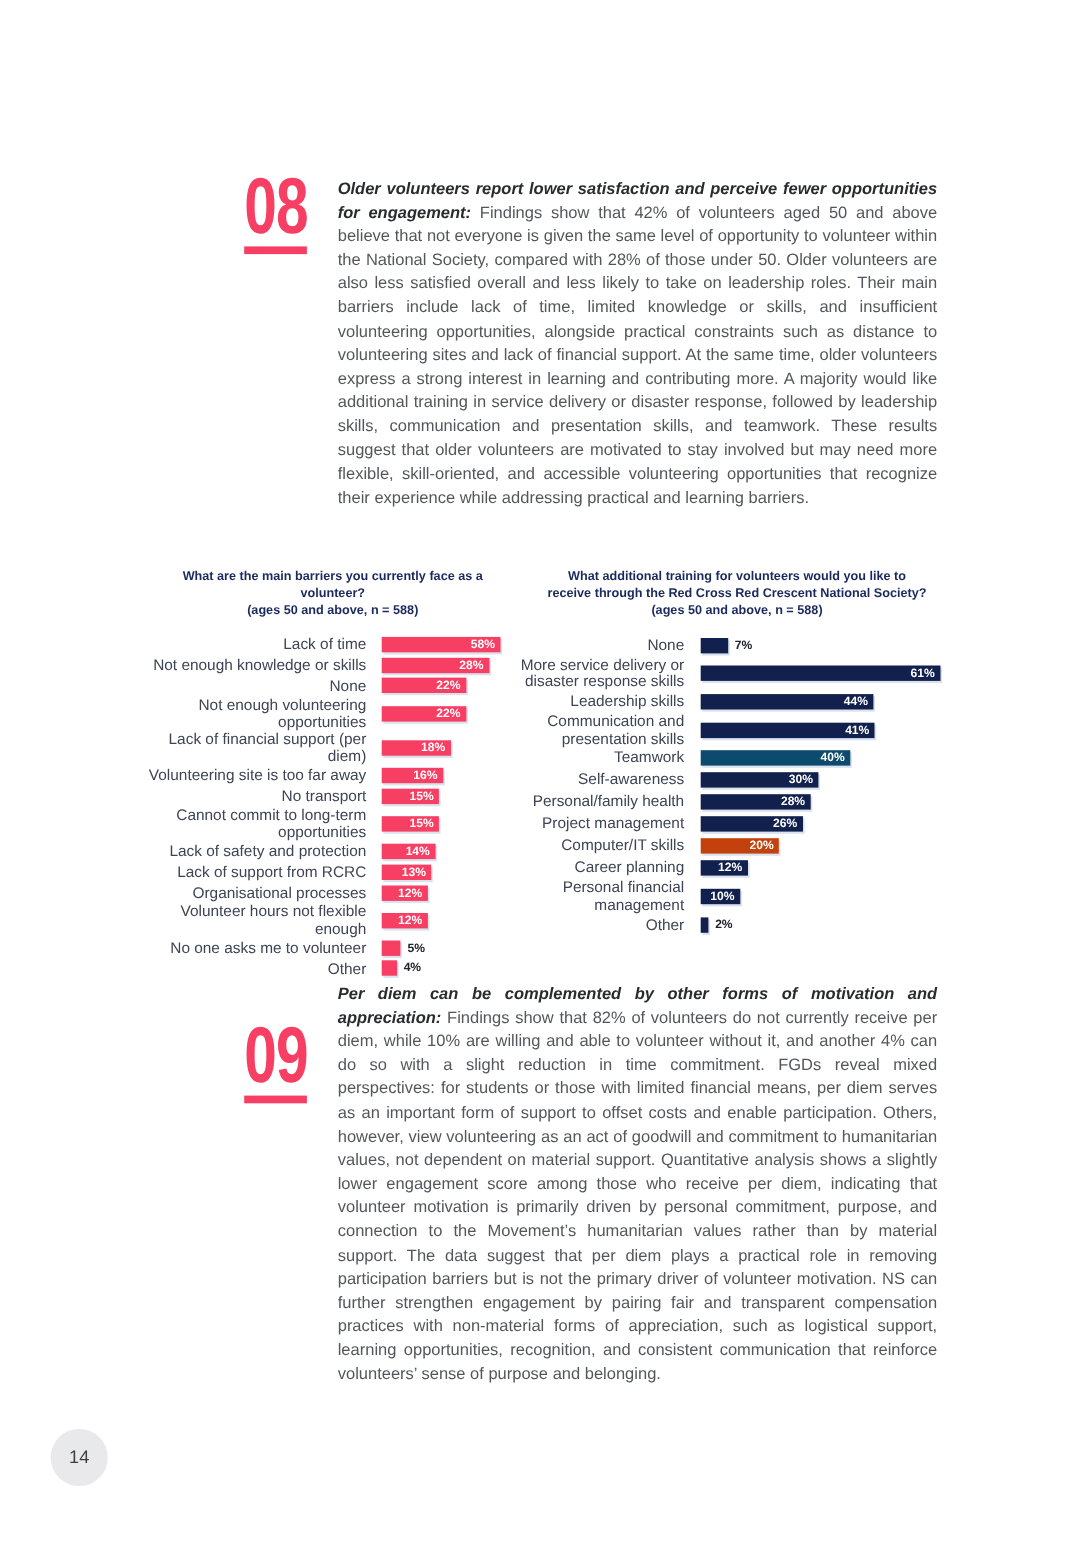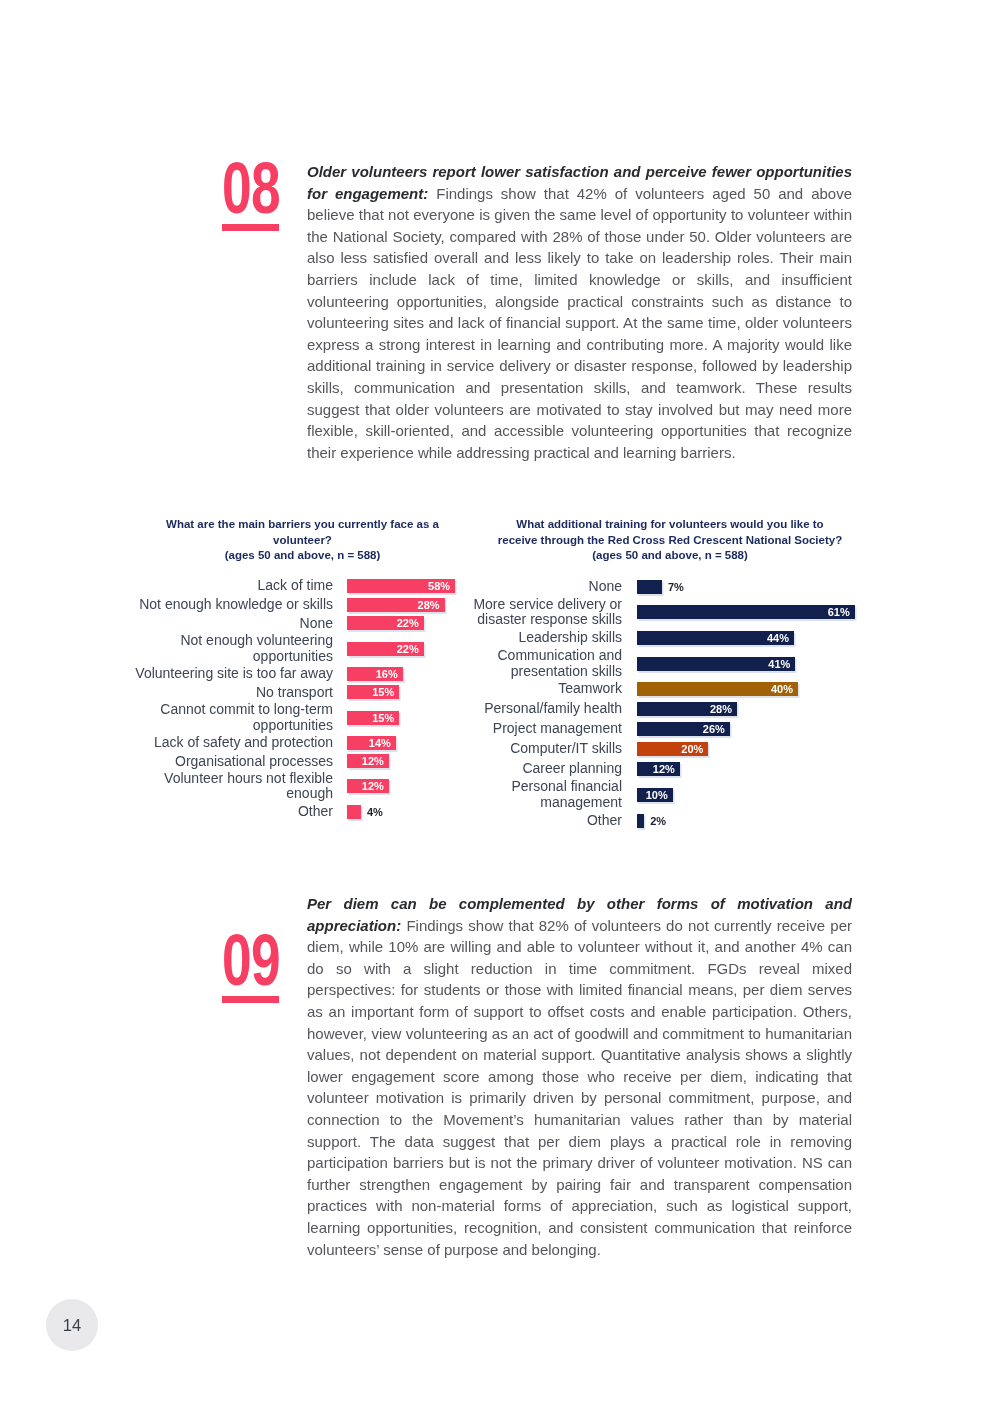--- a/index.html
+++ b/index.html
@@ -109,20 +109,28 @@
         </div>
         <div class="crow">
           <div class="clabel">Not enough volunteering opportunities</div>
           <div class="ctrack">
             <div class="cbar" style="width: 76.6857px; background: rgb(247, 62, 99);">
               <div class="cval in">22%</div>
             </div>
           </div>
         </div>
         <div class="crow">
+          <div class="clabel">Lack of financial support (per diem)</div>
+          <div class="ctrack">
+            <div class="cbar" style="width: 62.7429px; background: rgb(247, 62, 99);">
+              <div class="cval in">18%</div>
+            </div>
+          </div>
+        </div>
+        <div class="crow">
           <div class="clabel">Volunteering site is too far away</div>
           <div class="ctrack">
             <div class="cbar" style="width: 55.7714px; background: rgb(247, 62, 99);">
               <div class="cval in">16%</div>
             </div>
           </div>
         </div>
         <div class="crow">
           <div class="clabel">No transport</div>
           <div class="ctrack">
@@ -141,33 +149,48 @@
         </div>
         <div class="crow">
           <div class="clabel">Lack of safety and protection</div>
           <div class="ctrack">
             <div class="cbar" style="width: 48.8px; background: rgb(247, 62, 99);">
               <div class="cval in">14%</div>
             </div>
           </div>
         </div>
         <div class="crow">
+          <div class="clabel">Lack of support from RCRC</div>
+          <div class="ctrack">
+            <div class="cbar" style="width: 45.3143px; background: rgb(247, 62, 99);">
+              <div class="cval in">13%</div>
+            </div>
+          </div>
+        </div>
+        <div class="crow">
           <div class="clabel">Organisational processes</div>
           <div class="ctrack">
             <div class="cbar" style="width: 41.8286px; background: rgb(247, 62, 99);">
               <div class="cval in">12%</div>
             </div>
           </div>
         </div>
         <div class="crow">
           <div class="clabel">Volunteer hours not flexible enough</div>
           <div class="ctrack">
             <div class="cbar" style="width: 41.8286px; background: rgb(247, 62, 99);">
               <div class="cval in">12%</div>
             </div>
+          </div>
+        </div>
+        <div class="crow">
+          <div class="clabel">No one asks me to volunteer</div>
+          <div class="ctrack">
+            <div class="cbar" style="width: 17.4286px; background: rgb(247, 62, 99);"></div>
+            <div class="cval out">5%</div>
           </div>
         </div>
         <div class="crow">
           <div class="clabel">Other</div>
           <div class="ctrack">
             <div class="cbar" style="width: 13.9429px; background: rgb(247, 62, 99);"></div>
             <div class="cval out">4%</div>
           </div>
         </div>
       </div>
@@ -204,22 +227,30 @@
           <div class="clabel">Communication and presentation skills</div>
           <div class="ctrack">
             <div class="cbar" style="width: 146.338px; background: rgb(17, 32, 77); padding-left: 12px;">
               <div class="cval in">41%</div>
             </div>
           </div>
         </div>
         <div class="crow">
           <div class="clabel">Teamwork</div>
           <div class="ctrack">
-            <div class="cbar" style="width: 161px; background: #a16207;">
+            <div class="cbar" style="width: 136px; background: #0c4a6e;">
               <div class="cval in">40%</div>
+            </div>
+          </div>
+        </div>
+        <div class="crow">
+          <div class="clabel">Self-awareness</div>
+          <div class="ctrack">
+            <div class="cbar" style="width: 107.077px; background: rgb(17, 32, 77);">
+              <div class="cval in">30%</div>
             </div>
           </div>
         </div>
         <div class="crow">
           <div class="clabel">Personal/family health</div>
           <div class="ctrack">
             <div class="cbar" style="width: 99.9385px; background: rgb(17, 32, 77);">
               <div class="cval in">28%</div>
             </div>
           </div>

